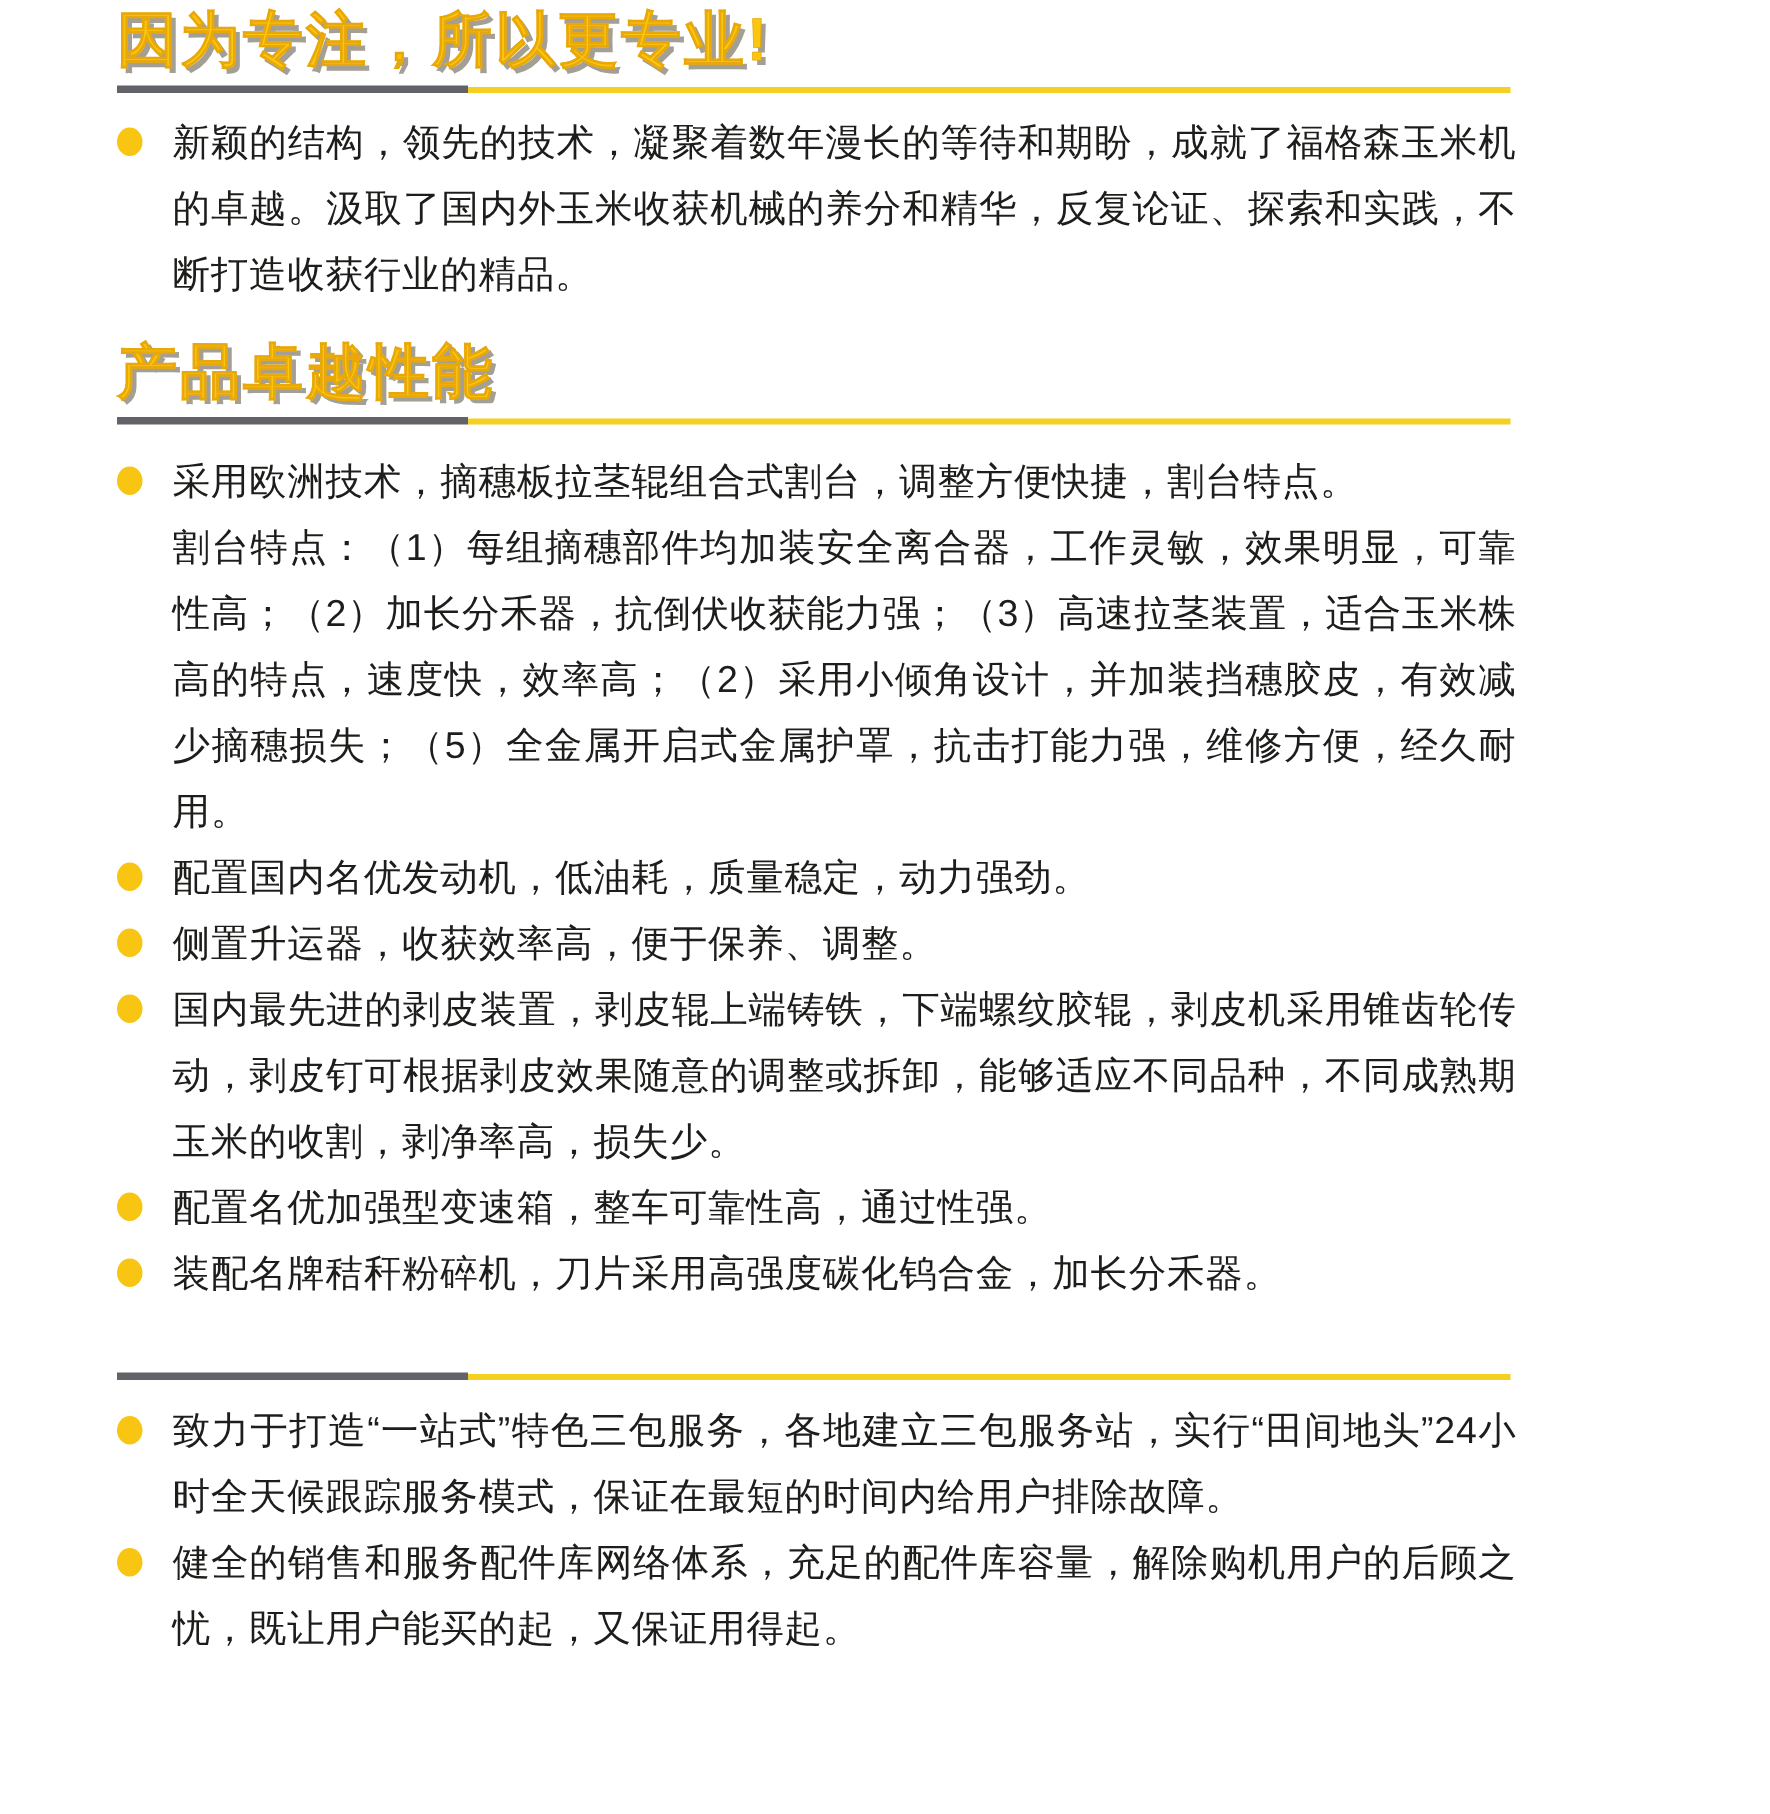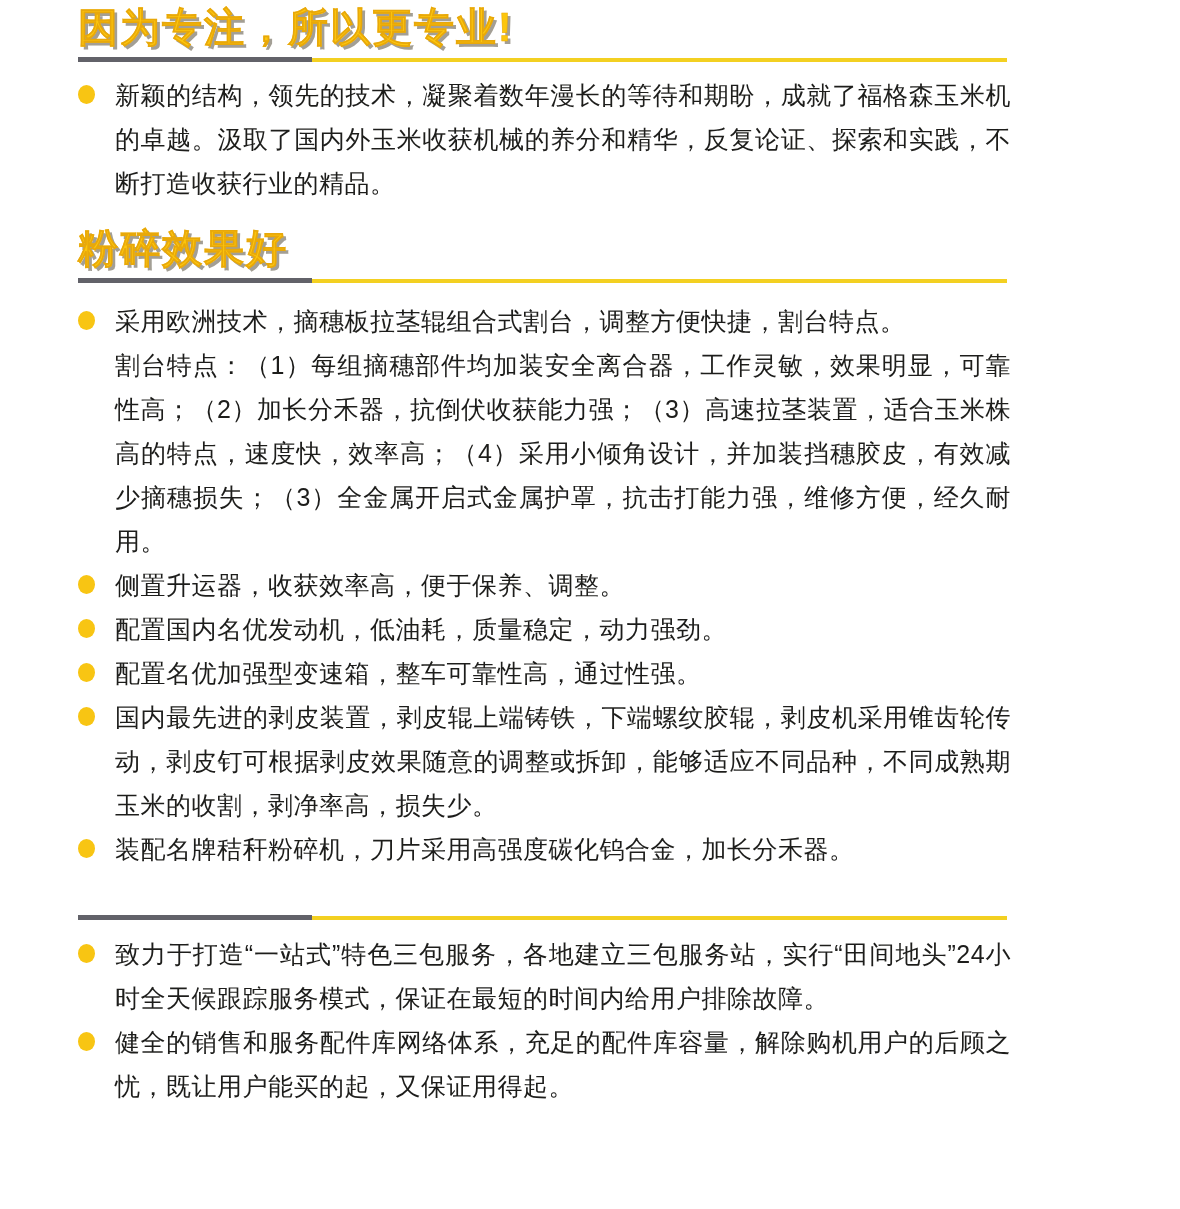--- a/index.html
+++ b/index.html
@@ -99,55 +99,55 @@
       <li class="item">
         <span class="dot"></span>
         <div class="btext">
           <p>新颖的结构，领先的技术，凝聚着数年漫长的等待和期盼，成就了福格森玉米机的卓越。汲取了国内外玉米收获机械的养分和精华，反复论证、探索和实践，不断打造收获行业的精品。</p>
         </div>
       </li>
     </ul>
   </section>
 
   <section class="sec sec-2">
-    <h2 class="sec-heading">粉碎效果好</h2>
+    <h2 class="sec-heading">产品卓越性能</h2>
     <div class="rule">
       <span class="rule-dark"></span>
       <span class="rule-yellow"></span>
     </div>
     <ul class="list list-2">
       <li class="item">
         <span class="dot"></span>
         <div class="btext">
           <p>采用欧洲技术，摘穗板拉茎辊组合式割台，调整方便快捷，割台特点。</p>
-          <p>割台特点：（1）每组摘穗部件均加装安全离合器，工作灵敏，效果明显，可靠性高；（2）加长分禾器，抗倒伏收获能力强；（3）高速拉茎装置，适合玉米株高的特点，速度快，效率高；（4）采用小倾角设计，并加装挡穗胶皮，有效减少摘穗损失；（3）全金属开启式金属护罩，抗击打能力强，维修方便，经久耐用。</p>
+          <p>割台特点：（1）每组摘穗部件均加装安全离合器，工作灵敏，效果明显，可靠性高；（2）加长分禾器，抗倒伏收获能力强；（3）高速拉茎装置，适合玉米株高的特点，速度快，效率高；（2）采用小倾角设计，并加装挡穗胶皮，有效减少摘穗损失；（5）全金属开启式金属护罩，抗击打能力强，维修方便，经久耐用。</p>
+        </div>
+      </li>
+      <li class="item">
+        <span class="dot"></span>
+        <div class="btext">
+          <p>配置国内名优发动机，低油耗，质量稳定，动力强劲。</p>
         </div>
       </li>
       <li class="item">
         <span class="dot"></span>
         <div class="btext">
           <p>侧置升运器，收获效率高，便于保养、调整。</p>
         </div>
       </li>
       <li class="item">
         <span class="dot"></span>
         <div class="btext">
-          <p>配置国内名优发动机，低油耗，质量稳定，动力强劲。</p>
+          <p>国内最先进的剥皮装置，剥皮辊上端铸铁，下端螺纹胶辊，剥皮机采用锥齿轮传动，剥皮钉可根据剥皮效果随意的调整或拆卸，能够适应不同品种，不同成熟期玉米的收割，剥净率高，损失少。</p>
         </div>
       </li>
       <li class="item">
         <span class="dot"></span>
         <div class="btext">
           <p>配置名优加强型变速箱，整车可靠性高，通过性强。</p>
-        </div>
-      </li>
-      <li class="item">
-        <span class="dot"></span>
-        <div class="btext">
-          <p>国内最先进的剥皮装置，剥皮辊上端铸铁，下端螺纹胶辊，剥皮机采用锥齿轮传动，剥皮钉可根据剥皮效果随意的调整或拆卸，能够适应不同品种，不同成熟期玉米的收割，剥净率高，损失少。</p>
         </div>
       </li>
       <li class="item">
         <span class="dot"></span>
         <div class="btext">
           <p>装配名牌秸秆粉碎机，刀片采用高强度碳化钨合金，加长分禾器。</p>
         </div>
       </li>
     </ul>
   </section>

